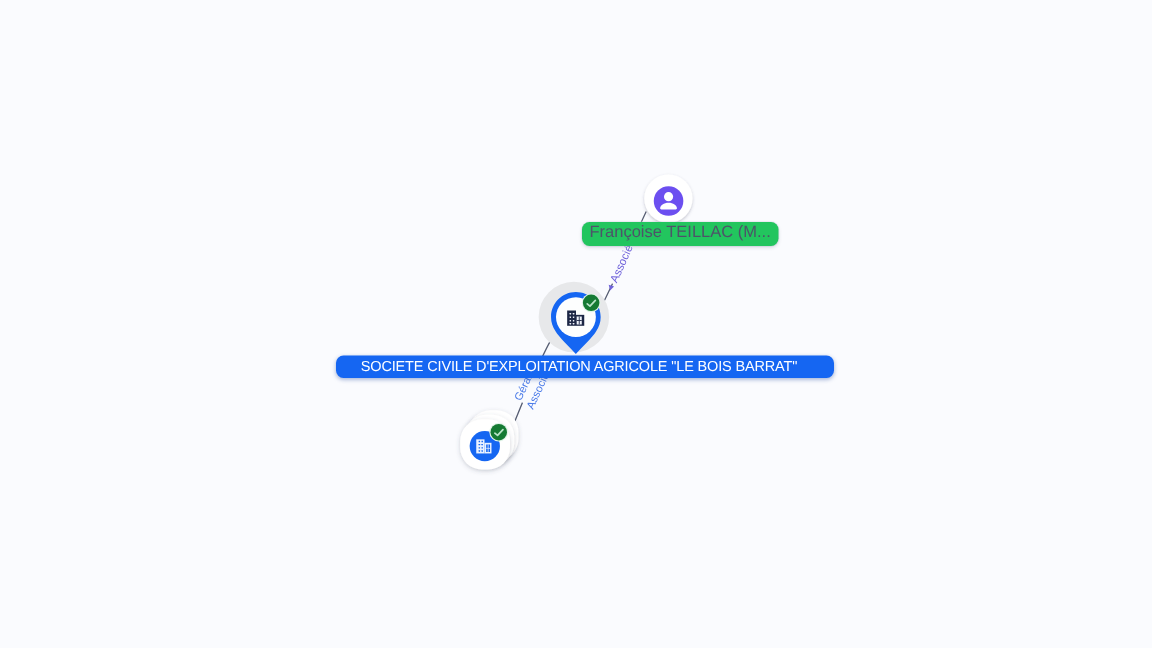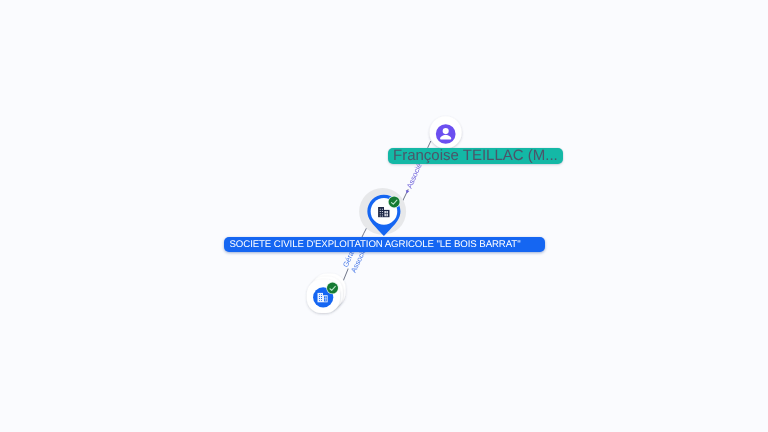--- a/index.html
+++ b/index.html
@@ -5,27 +5,27 @@
   html,body{margin:0;padding:0;}
   body{width:768px;height:432px;overflow:hidden;background:#fafbfe;
        font-family:"Liberation Sans",sans-serif;
        -webkit-font-smoothing:antialiased;text-rendering:geometricPrecision;}
   #stage{position:relative;width:768px;height:432px;}
   svg.layer{position:absolute;left:0;top:0;width:768px;height:432px;overflow:visible;
        transform:translateZ(0);}
   #edges{z-index:1;}
   #nodes{z-index:3;}
   .lbl{position:absolute;white-space:nowrap;z-index:4;
-       background:#14b8a6;border-radius:5px;padding:3.5px 5px 4px;
-       font-size:15px;line-height:9px;color:#4d5469;
+       background:#22c55e;border-radius:5px;padding:3.5px 5px 4px;
+       font-size:11px;line-height:9px;color:#4d5469;
        box-shadow:0 1px 2.5px rgba(70,76,100,.20),0 0 0 .5px rgba(212,216,230,.45);
        transform:translateZ(0);}
   .lbl.primary{background:#1566f2;color:#fff;
        font-size:9.67px;letter-spacing:-0.01em;
-       padding:3px 24px 3px 6px;border-radius:5px;
+       padding:3px 24px 3px 17px;border-radius:5px;
        box-shadow:0 1px 3px rgba(18,60,150,.40);}
 </style>
 </head>
 <body>
 
 <div id="stage">
 
   <svg id="edges" class="layer">
 
     <g>

